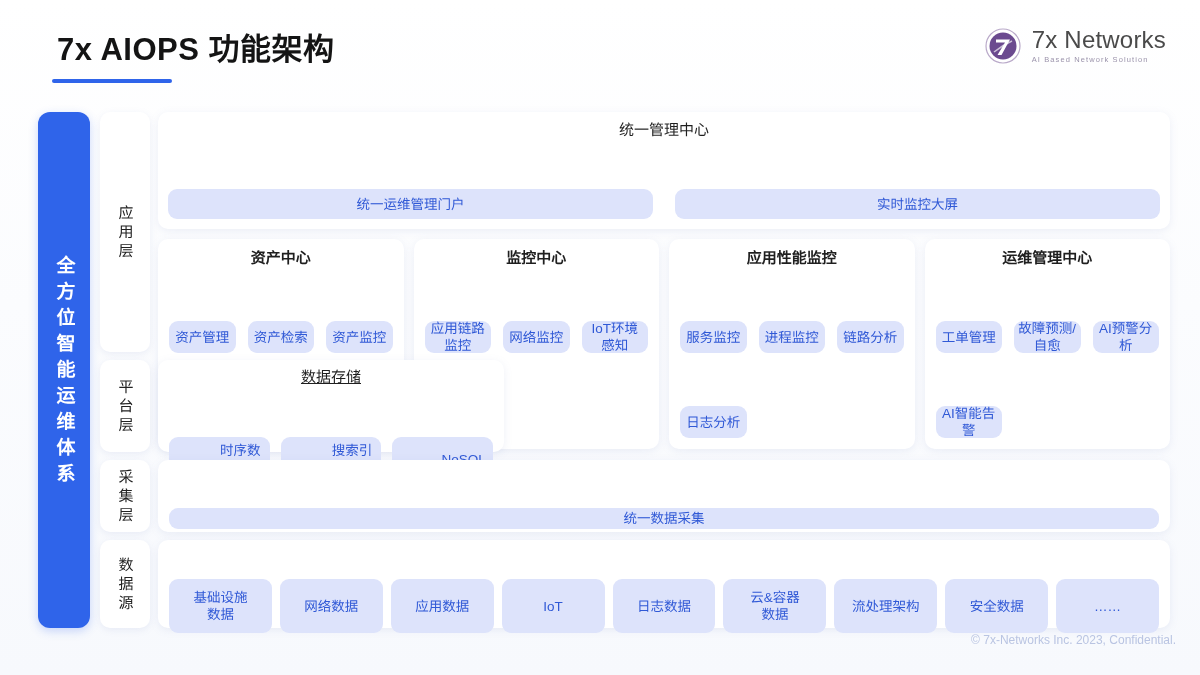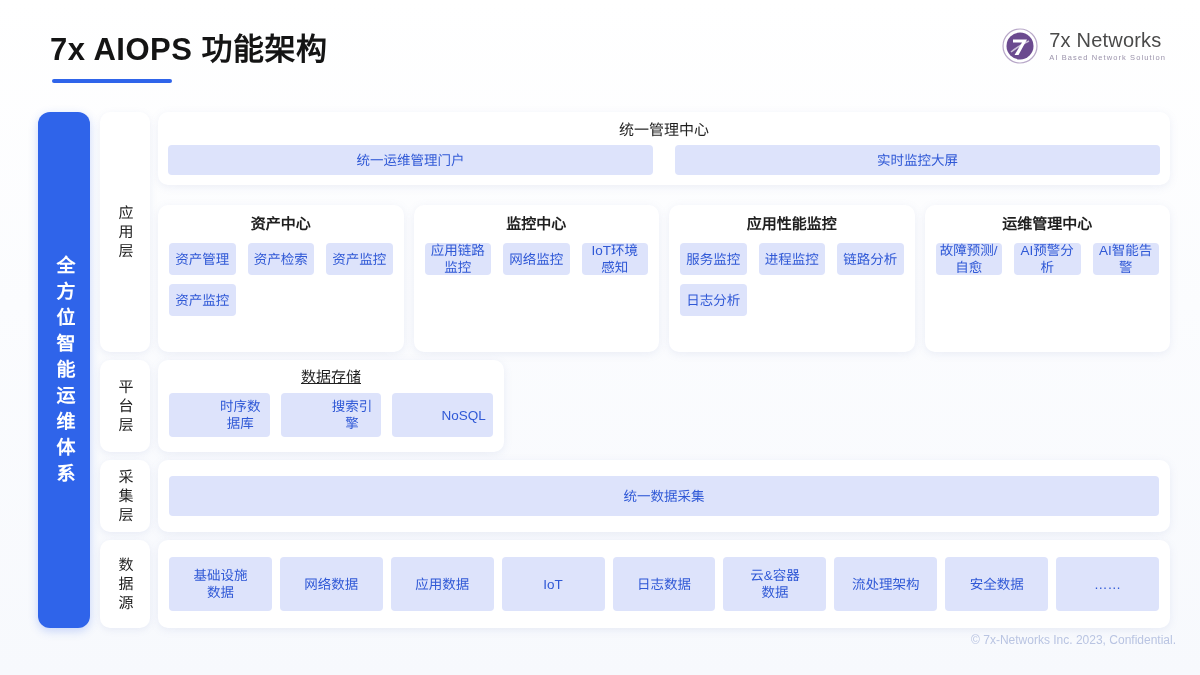--- a/index.html
+++ b/index.html
@@ -26,21 +26,21 @@
 
   
   .header {
     position: absolute;
     top: 0; left: 0;
     width: 1200px;
     height: 100px;
   }
   .title {
     position: absolute;
-    left: 50px;
+    left: 57px;
     top: 24px;
     font-size: 31px;
     font-weight: bold;
     color: #141414;
     letter-spacing: 0.5px;
     white-space: nowrap;
   }
   .title-rule {
     position: absolute;
     left: 52px;
@@ -64,21 +64,21 @@
     height: 40px;
     flex: 0 0 40px;
   }
   .logo-text {
     display: flex;
     flex-direction: column;
     justify-content: center;
     line-height: 1;
   }
   .logo-name {
-    font-size: 20px;
+    font-size: 24px;
     color: #4a4a4a;
     letter-spacing: 0.2px;
     white-space: nowrap;
   }
   .logo-tag {
     margin-top: 4px;
     font-size: 7.5px;
     color: #9b93ab;
     letter-spacing: 1.1px;
     white-space: nowrap;
@@ -168,21 +168,21 @@
     display: flex;
     flex-direction: column;
     min-width: 0;
   }
 
   
   .app-stack {
     flex: 1 1 auto;
     display: flex;
     flex-direction: column;
-    gap: 20px;
+    gap: 10px;
     min-width: 0;
   }
   .umc {
     flex: 0 0 72px;
     padding: 8px 10px 10px;
   }
   .umc-title {
     text-align: center;
     font-size: 15px;
     color: #1f1f1f;
@@ -262,32 +262,33 @@
   }
   .src-pills .pill {
     flex: 1 1 0;
     height: 54px;
     min-width: 0;
   }
 
   
   .pill {
     background: #dde3fb;
-    border-radius: 4px;
+    border-radius: 9px;
     color: #3059d6;
     font-size: 13.5px;
     line-height: 17px;
     display: flex;
     align-items: center;
     justify-content: center;
     text-align: center;
     padding: 2px 4px;
     box-sizing: border-box;
     white-space: pre-line;
     min-width: 0;
+    margin-top: 44px;
   }
   .pill-grid .pill { height: 32px; }
 
   
   .footer {
     position: absolute;
     right: 24px;
     bottom: 28px;
     font-size: 12px;
     color: #b9c4e2;
@@ -367,20 +368,21 @@
                   <div class="pill">服务监控</div>
                   <div class="pill">进程监控</div>
                   <div class="pill">链路分析</div>
                   <div class="pill">日志分析</div>
                 </div>
               </div>
 
               <div class="card app-card">
                 <div class="card-title">运维管理中心</div>
                 <div class="pill-grid">
+                  <div class="pill">工单管理</div>
                   <div class="pill">故障预测/自愈</div>
                   <div class="pill">AI预警分析</div>
                   <div class="pill">AI智能告警</div>
                 </div>
               </div>
 
             </div>
           </div>
         </div>
       </div>

